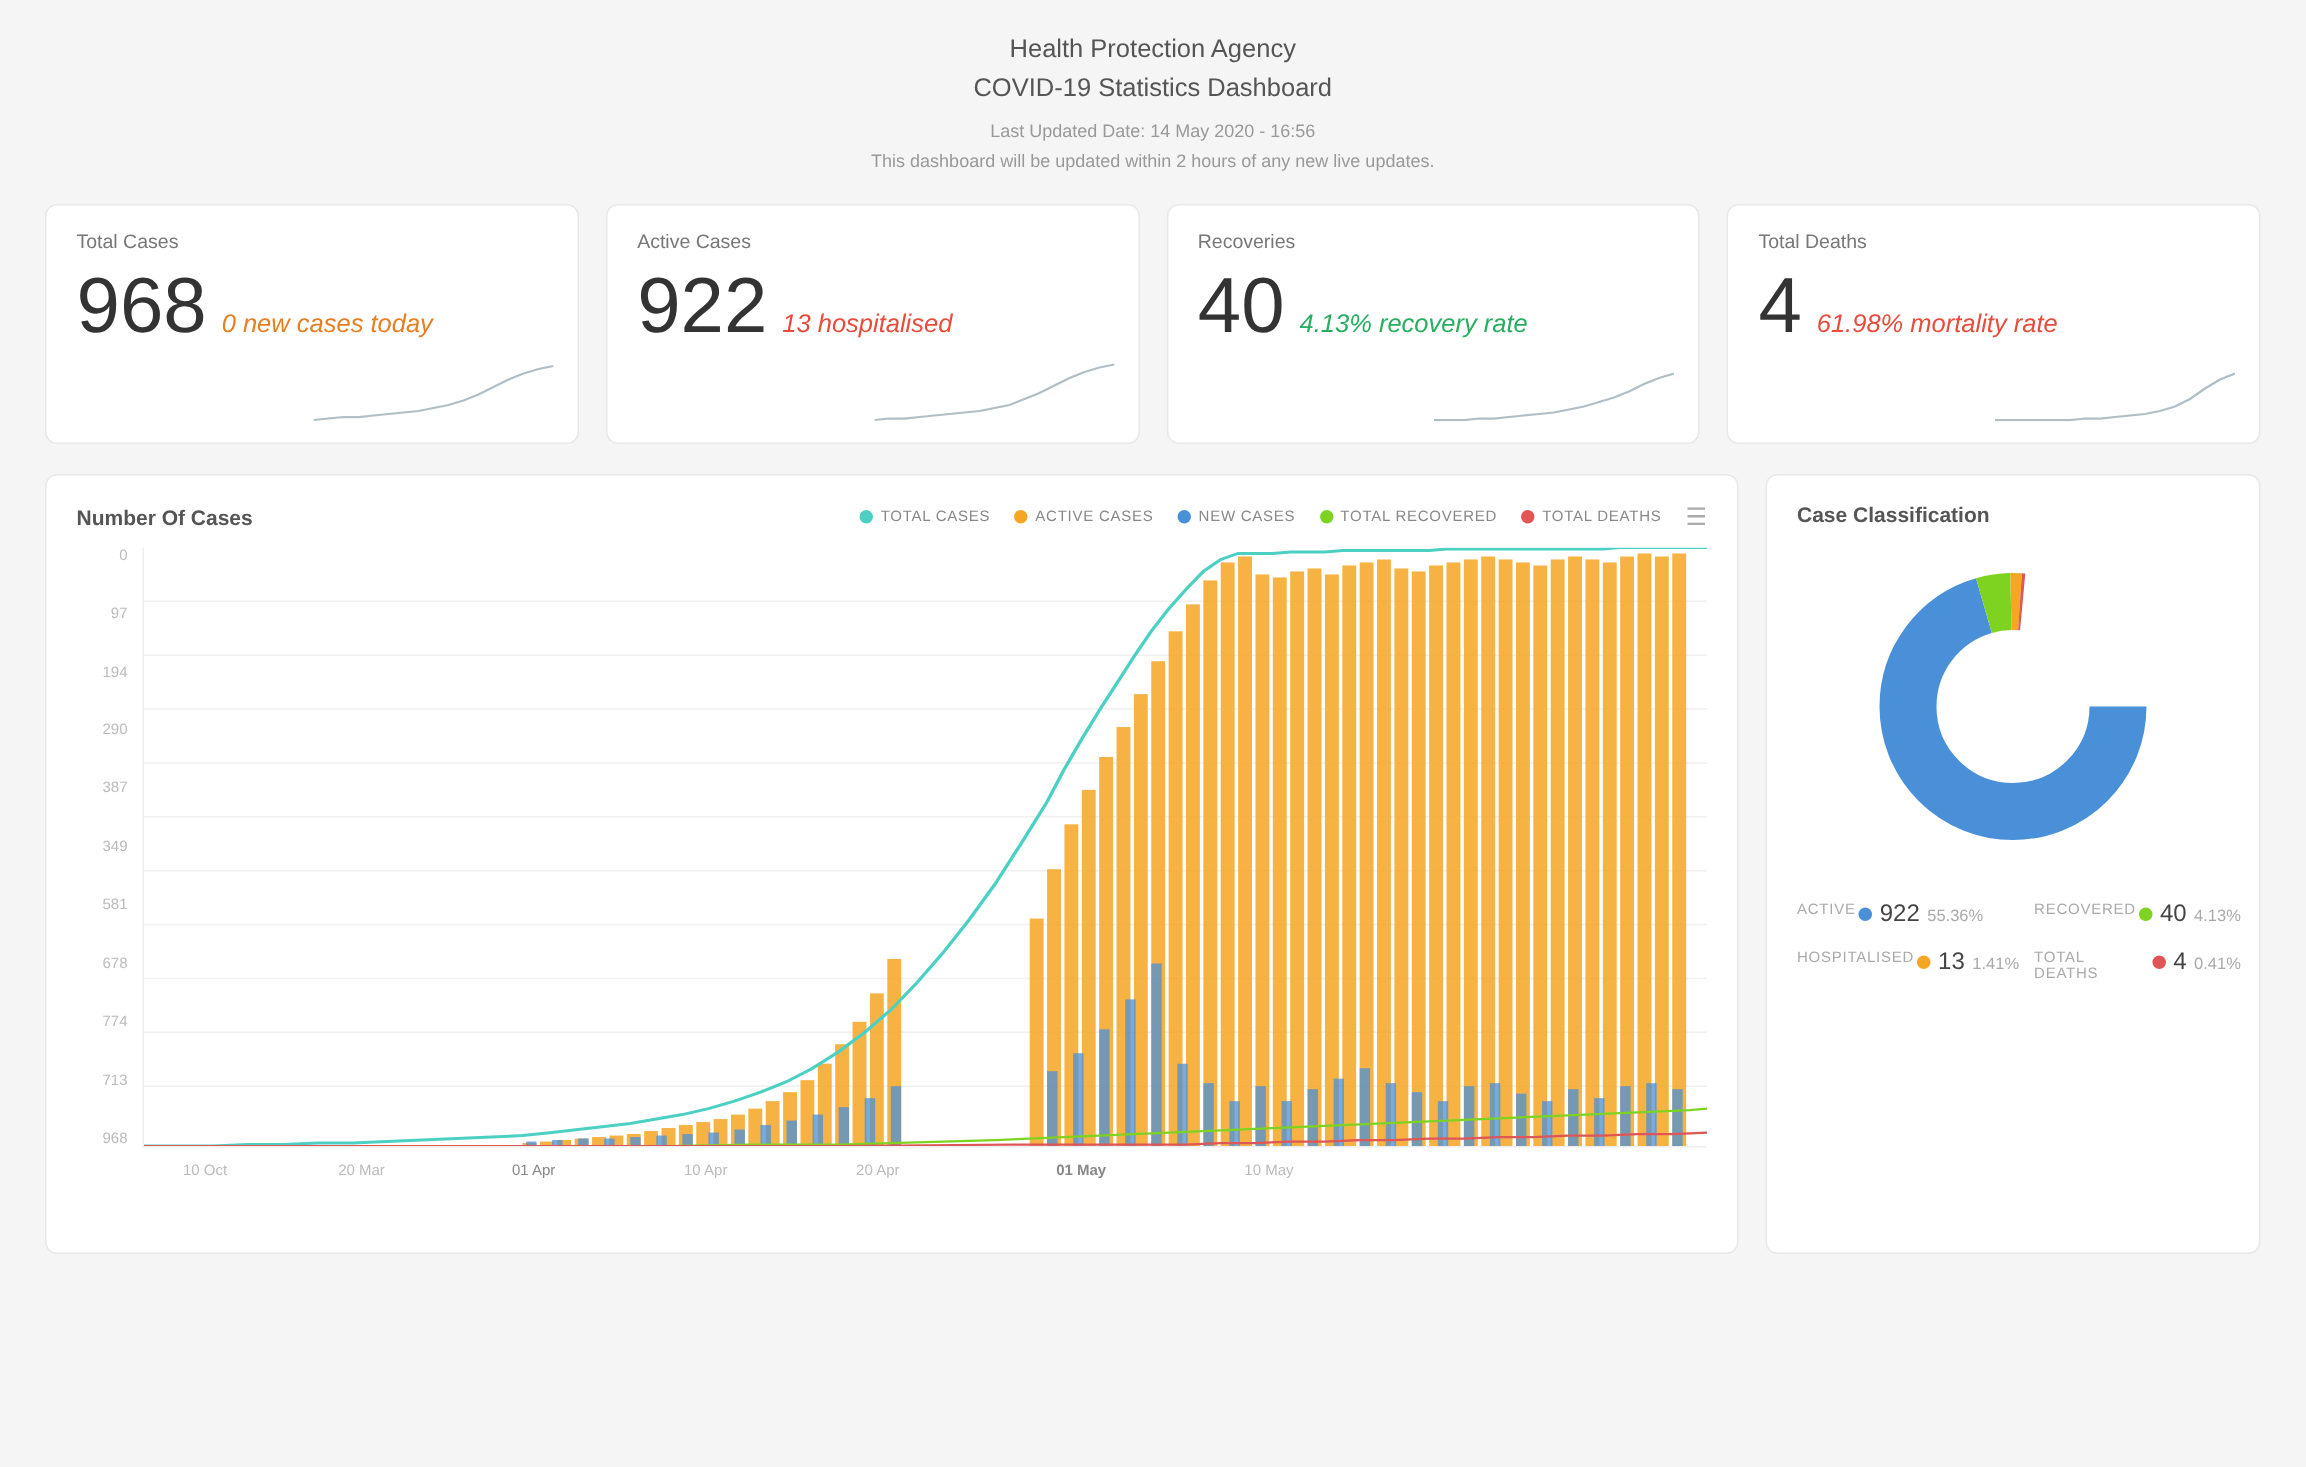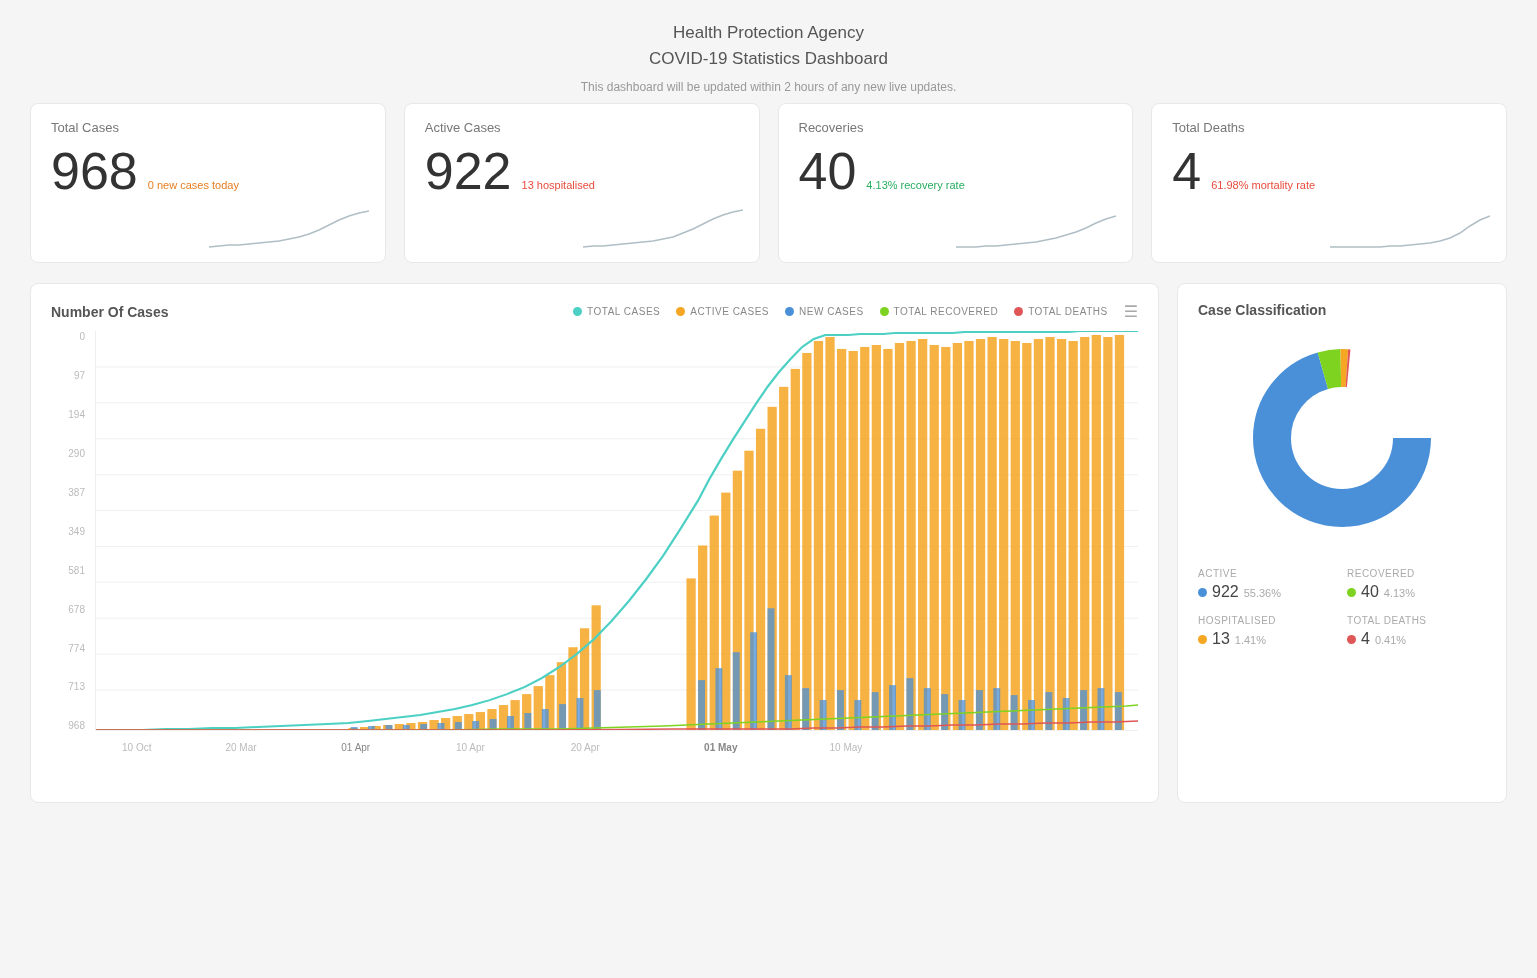--- a/index.html
+++ b/index.html
@@ -10,21 +10,21 @@
       min-height: 978px;
       width: 1537px;
     }
     .page-wrapper {
       width: 1537px;
       padding: 20px 30px;
       background: #f5f5f5;
     }
     .header {
       text-align: center;
-      margin-bottom: 6px;
+      margin-bottom: 18px;
     }
     .header-title {
       font-size: 17px;
       font-weight: 500;
       color: #555;
       line-height: 1.5;
     }
     .header-subtitle {
       font-size: 12px;
       color: #999;
@@ -58,22 +58,23 @@
       gap: 10px;
       margin-bottom: 8px;
     }
     .stat-number {
       font-size: 52px;
       font-weight: 300;
       color: #333;
       line-height: 1;
     }
     .stat-sub {
-      font-size: 11px;
+      font-size: 17px;
       color: #e74c3c;
+      font-style: italic;
     }
     .stat-sub.green { color: #27ae60; }
     .stat-sub.orange { color: #e67e22; }
     
     .sparkline {
       position: absolute;
       bottom: 14px;
       right: 16px;
       width: 160px;
       height: 40px;
@@ -189,23 +190,22 @@
       margin: 10px 0 20px 0;
     }
     .donut-stats {
       display: grid;
       grid-template-columns: 1fr 1fr;
       gap: 14px 10px;
       margin-top: 8px;
     }
     .donut-stat-item {
       display: flex;
-      flex-direction: column;
+      flex-direction: row;
       gap: 2px;
-      justify-content: flex-end;
     }
     .donut-stat-category {
       font-size: 10px;
       color: #aaa;
       text-transform: uppercase;
       letter-spacing: 0.5px;
       margin-bottom: 2px;
     }
     .donut-stat-value-row {
       display: flex;
@@ -232,20 +232,21 @@
 <body>
 
 <div class="page-wrapper">
 
   <div class="header">
     <div class="header-title">
       <span>Health Protection Agency</span><br>
       <span>COVID-19 Statistics Dashboard</span>
     </div>
     <div class="header-subtitle">
+      <div>Last Updated Date: 14 May 2020 - 16:56</div>
       <div>This dashboard will be updated within 2 hours of any new live updates.</div>
     </div>
   </div>
 
   <div class="stat-cards">
 
     <div class="stat-card">
       <div class="stat-card-label">Total Cases</div>
       <div class="stat-main">
         <span class="stat-number">968</span>

